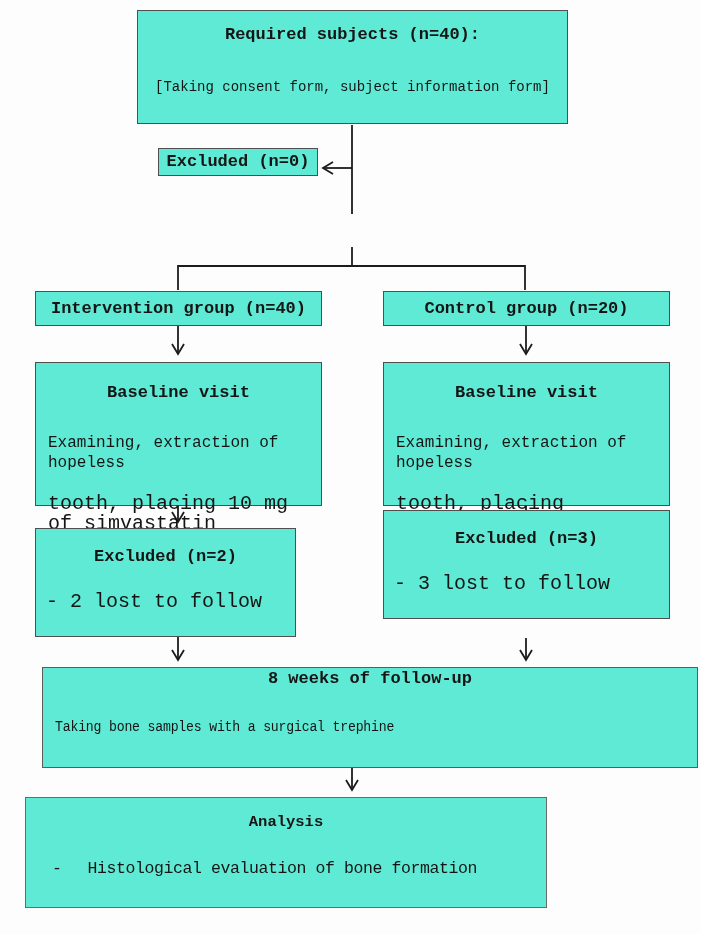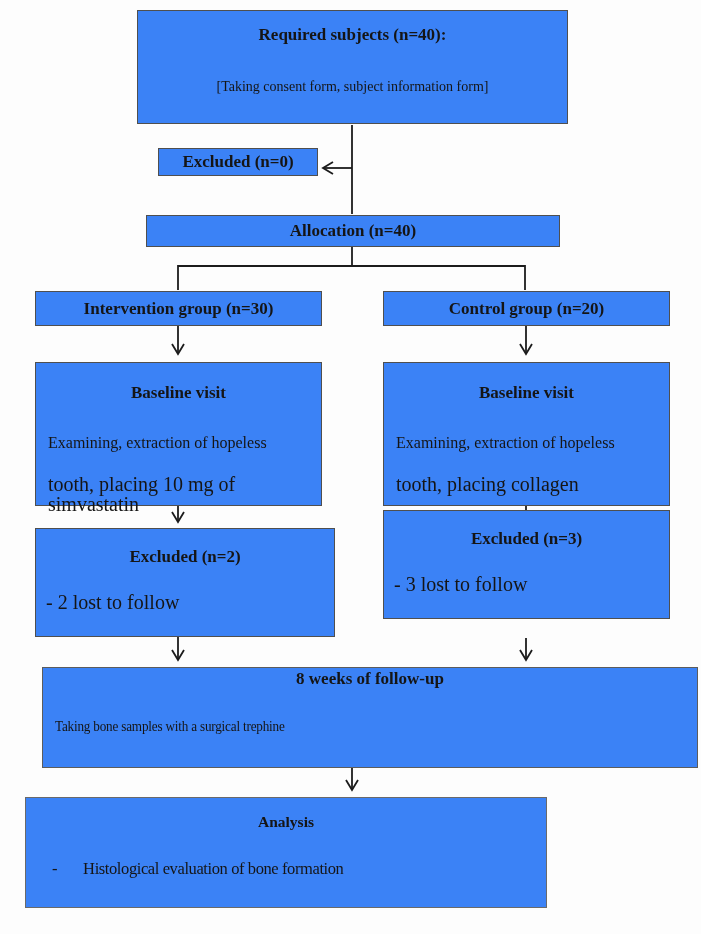--- a/index.html
+++ b/index.html
@@ -23,22 +23,23 @@
   }
   .wires{
     position:absolute;
     left:0;top:0;
     width:701px;height:934px;
     pointer-events:none;
   }
   .box{
     position:absolute;
     box-sizing:border-box;
-    background:#3b82f6;
+    background:#5eead4;
     border:1px solid var(--border);
+    font-family:Liberation Mono, monospace;
   }
   .title{
     font-weight:bold;
     text-align:center;
     font-size:17px;
     line-height:22px;
   }
   .center-v{
     display:flex;
     align-items:center;
@@ -56,21 +57,21 @@
   .b-group-left{left:35px;top:291px;width:287px;height:35px;}
   .b-group-right{left:383px;top:291px;width:287px;height:35px;}
   .b-baseline-left{left:35px;top:362px;width:287px;height:144px;padding-top:19px;}
   .b-baseline-right{left:383px;top:362px;width:287px;height:144px;padding-top:19px;}
   .b-baseline-left .line1,.b-baseline-right .line1{
     font-size:16px;margin:29px 0 0 12px;line-height:20px;
   }
   .b-baseline-left .line2,.b-baseline-right .line2{
     font-size:20px;margin:21px 0 0 12px;line-height:20px;
   }
-  .b-excl-left{left:35px;top:528px;width:300px;height:109px;padding-top:17px;}
+  .b-excl-left{left:35px;top:528px;width:261px;height:109px;padding-top:17px;}
   .b-excl-right{left:383px;top:510px;width:287px;height:109px;padding-top:17px;}
   .b-excl-left .note,.b-excl-right .note{
     font-size:20px;margin:24px 0 0 10px;line-height:20px;
   }
   .b-followup{left:42px;top:667px;width:656px;height:101px;border-color:#5c5c5c;}
   .b-followup .note{
     font-size:14px;
     letter-spacing:-0.2px;
     margin:27px 0 0 12px;
     line-height:20px;
@@ -121,26 +122,23 @@
 
   <div class="box b-required">
     <div class="title">Required subjects (n=40):</div>
     <div class="body">[Taking consent form, subject information form]</div>
   </div>
 
   <div class="box b-excluded0 center-v">
     <div class="title">Excluded (n=0)</div>
   </div>
 
-  <div class="box b-allocation center-v">
-    <div class="title">Allocation (n=40)</div>
-  </div>
 
   <div class="box b-group-left center-v">
-    <div class="title">Intervention group (n=30)</div>
+    <div class="title">Intervention group (n=40)</div>
   </div>
 
   <div class="box b-group-right center-v">
     <div class="title">Control group (n=20)</div>
   </div>
 
   <div class="box b-baseline-left">
     <div class="title">Baseline visit</div>
     <div class="line1">Examining, extraction of hopeless</div>
     <div class="line2">tooth, placing 10 mg of simvastatin</div>

